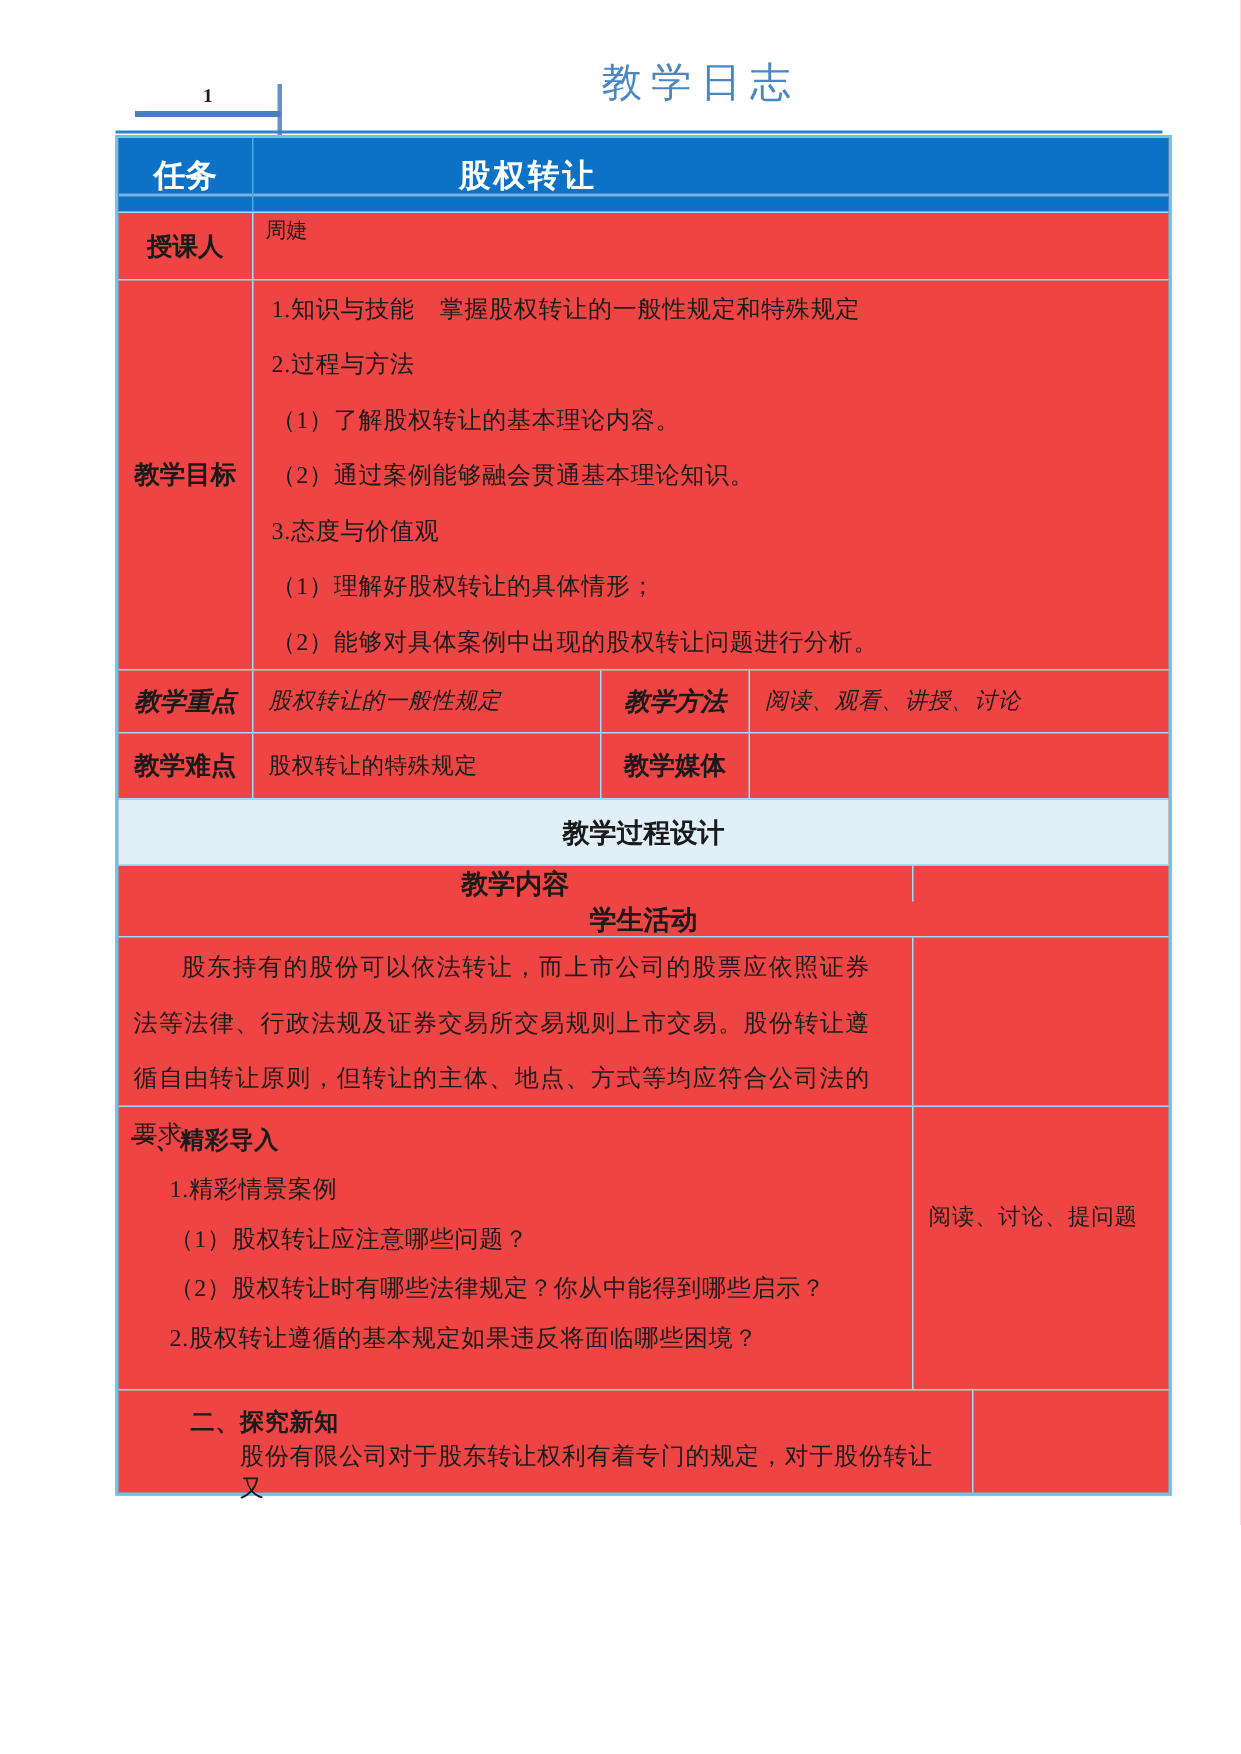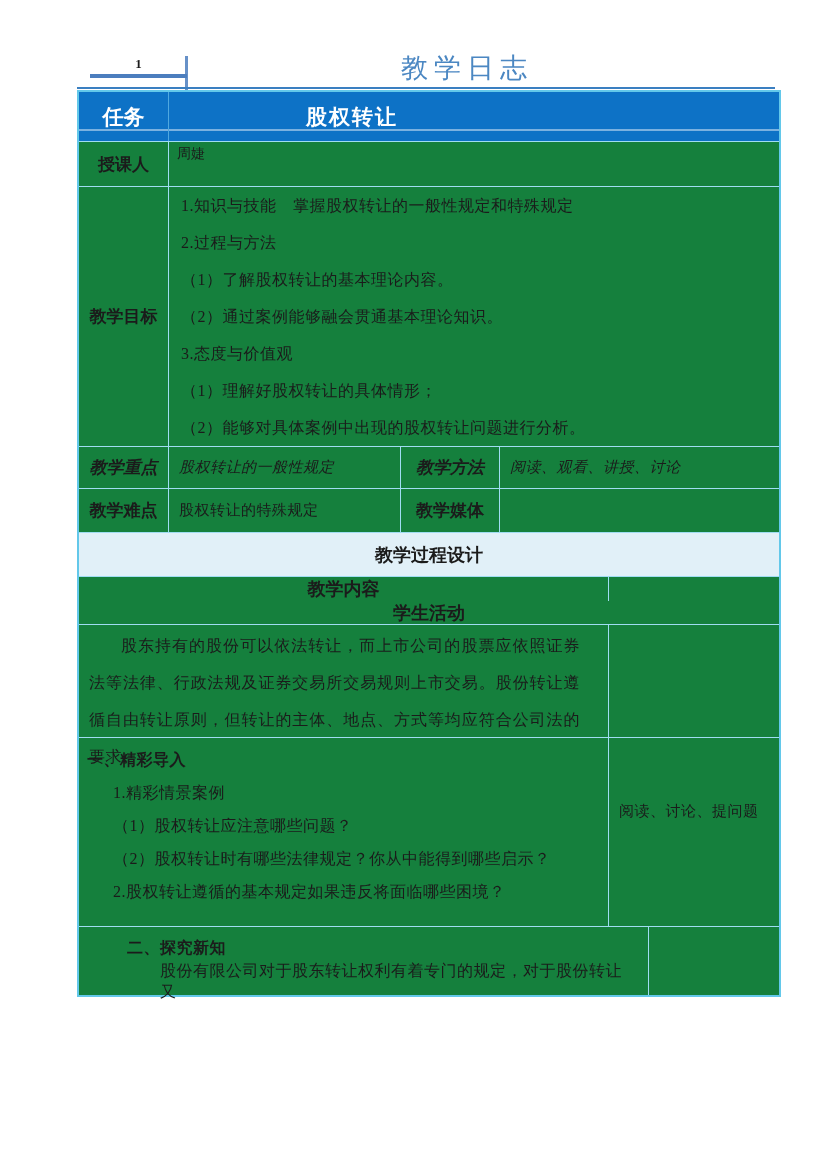--- a/index.html
+++ b/index.html
@@ -16,34 +16,34 @@
   }
   .page-number-rule {
     position:absolute; left:90px; top:74px; width:97px; height:4px;
     background:var(--rule-blue,#4C7EBE);
   }
   .header-vline {
     position:absolute; left:185px; top:56px; width:3px; height:39px;
     background:var(--rule-blue,#4C7EBE); opacity:.85;
   }
   .doc-title {
-    position:absolute; left:107px; right:0; top:50px; height:36px;
+    position:absolute; left:107px; right:0; top:37px; height:36px;
     text-align:center; font-size:27px; letter-spacing:6px;
     color:var(--title-blue,#4B87C2);
   }
   .title-rule {
     position:absolute; left:77px; top:87px; width:698px; height:2px;
     background:#3A7FC1;
   }
 
   
   .table {
     position:absolute; left:77px; top:90px; width:704px;
     box-sizing:border-box; border:2px solid var(--outer-border,#63C8EA);
-    background:#15803d;
+    background:#ef4444;
   }
   .tr { display:flex; box-sizing:border-box; border-bottom:1px solid var(--grid-border,#A0DDF2); }
   .tr:last-child { border-bottom:none; }
   .td { box-sizing:border-box; }
   .v { border-right:1px solid var(--grid-border,#A0DDF2); }
 
   .label-cell {
     width:90px; display:flex; align-items:center; justify-content:center;
     font-family:"Liberation Sans","DejaVu Sans",sans-serif;
     font-weight:700; font-size:17px; flex-shrink:0;

